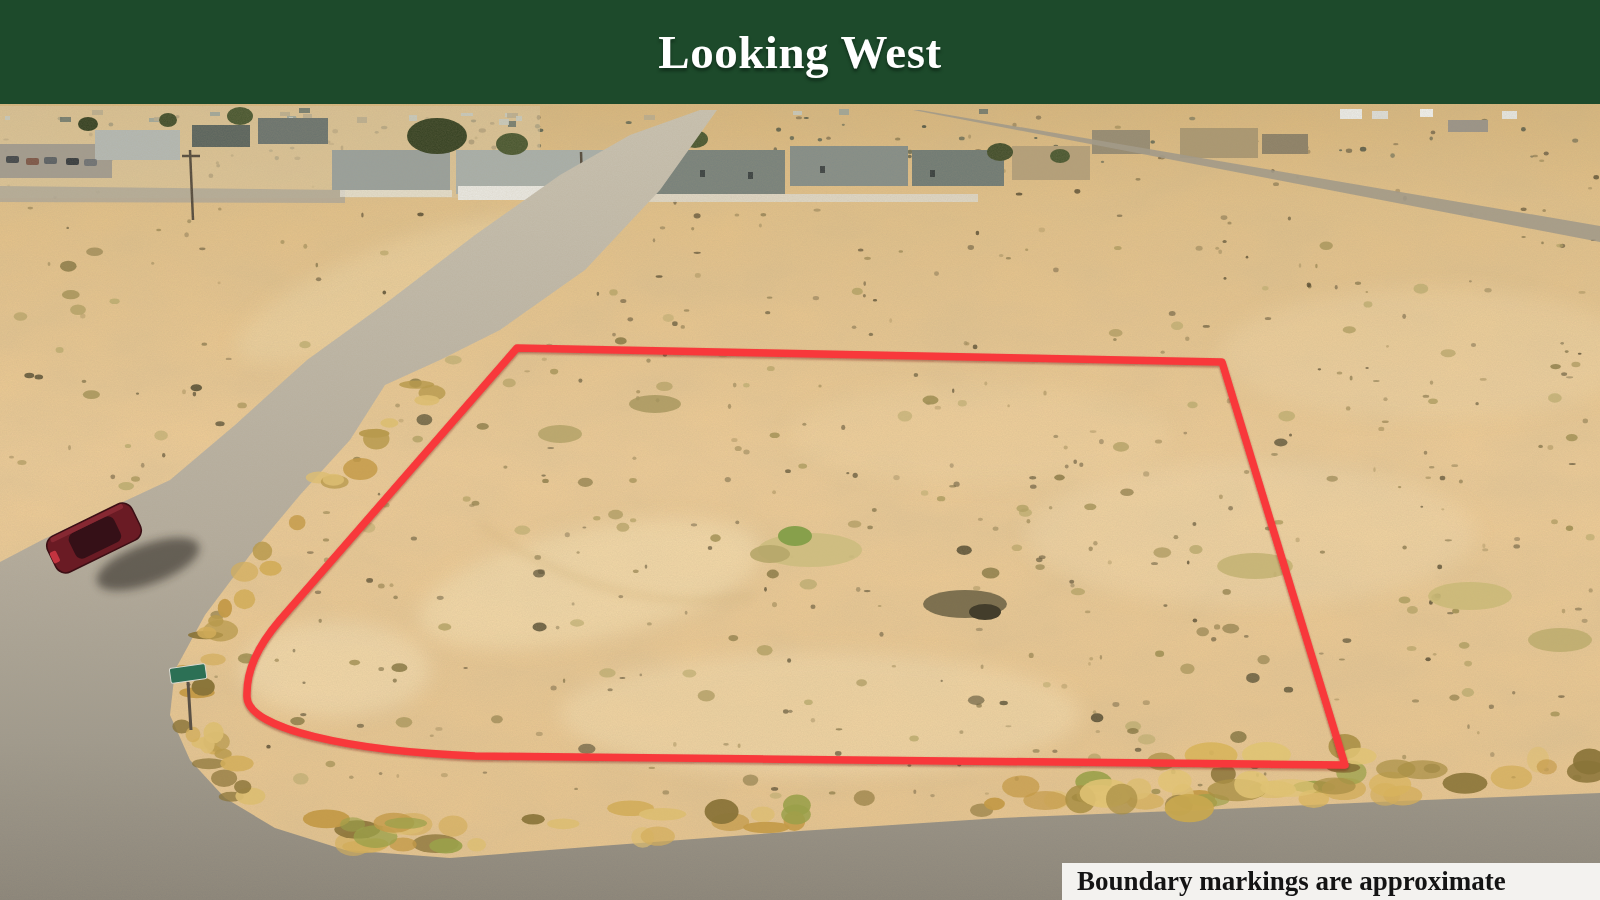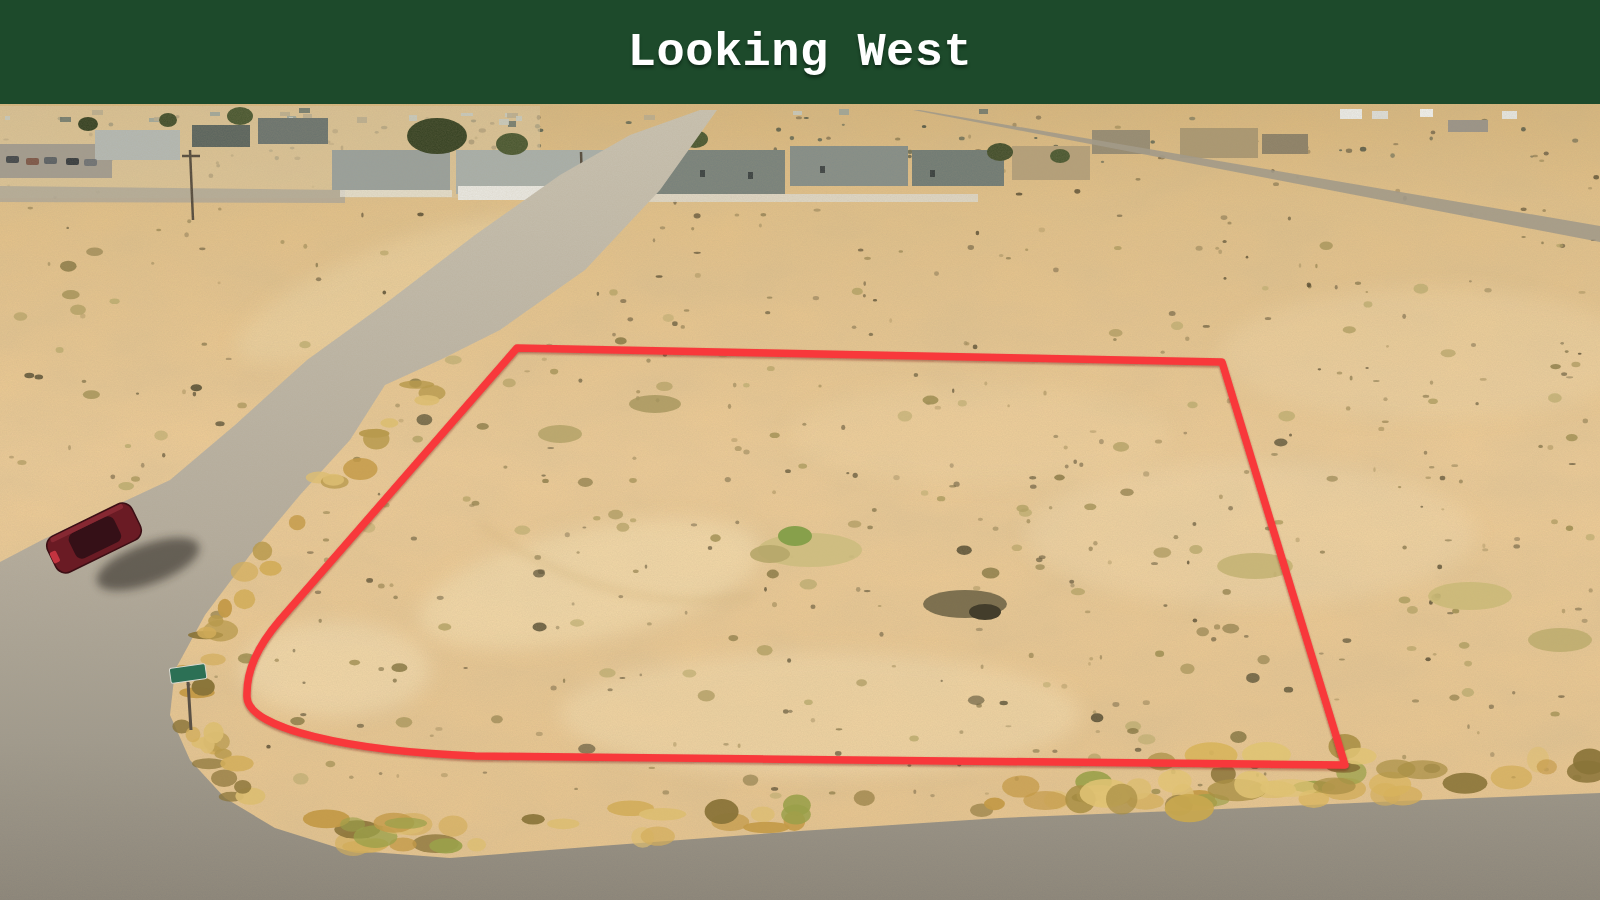--- a/index.html
+++ b/index.html
@@ -1,18 +1,18 @@
 <!DOCTYPE html>
 <html style="--banner-bg: #1d4a2b; --banner-text: #ffffff; --boundary-red: #f8393b; --caption-bg: #f3f2ef; --caption-text: #141414; --sand: #eccb96; --road-gray: #b2aa9b; --car-body: #6a1b24;"><head>
 <meta charset="utf-8">
 <style>
   html,body{margin:0;padding:0;background:#222;}
   .stage{
     position:relative;width:1600px;height:900px;overflow:hidden;
-    font-family:Liberation Mono, monospace;background:#0369a1;
+    font-family:Liberation Serif, serif;background:#0369a1;
   }
   .banner{
     position:absolute;left:0;top:0;width:1600px;height:104px;
     background:var(--banner-bg,#1d4a2b);
     display:flex;align-items:center;justify-content:center;
   }
   .banner h1{
     margin:0;color:var(--banner-text,#fff);
     font-size:47px;font-weight:800;letter-spacing:.5px;
     text-shadow:0 3px 3px rgba(8,26,14,.55);
@@ -994,13 +994,16 @@
         <line x1="188" y1="578" x2="191" y2="626" stroke="#5a5145" stroke-width="3"></line>
         <rect x="170" y="562" width="36" height="15" rx="2" fill="#2c7055" stroke="#d8d8d0" stroke-width="1" transform="rotate(-8 188 569)"></rect>
       </g>
 
       <path class="boundary" filter="url(#lineShadow)" d="M517,244 L1222,258 L1345,661 L475,652
                C350,647 248,625 247,593
                C246,566 258,542 280,516 Z" fill="none" stroke-width="7.5" stroke-linejoin="round" stroke-linecap="round"></path>
     </svg>
   </div>
 
+  <div class="caption">
+    <span>Boundary markings are approximate</span>
+  </div>
 </div>
 
 </body></html>

